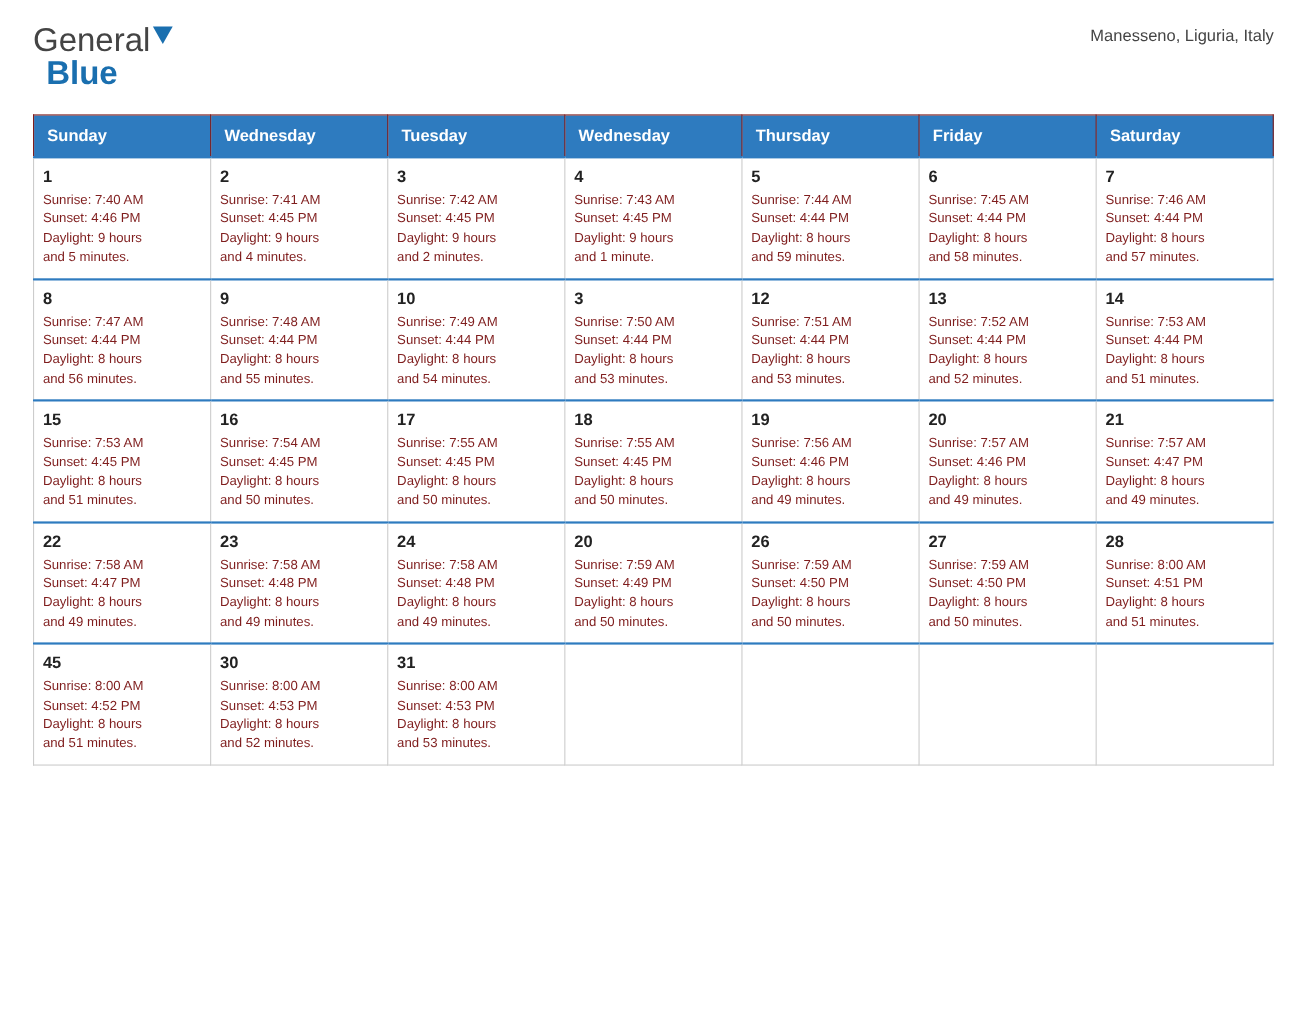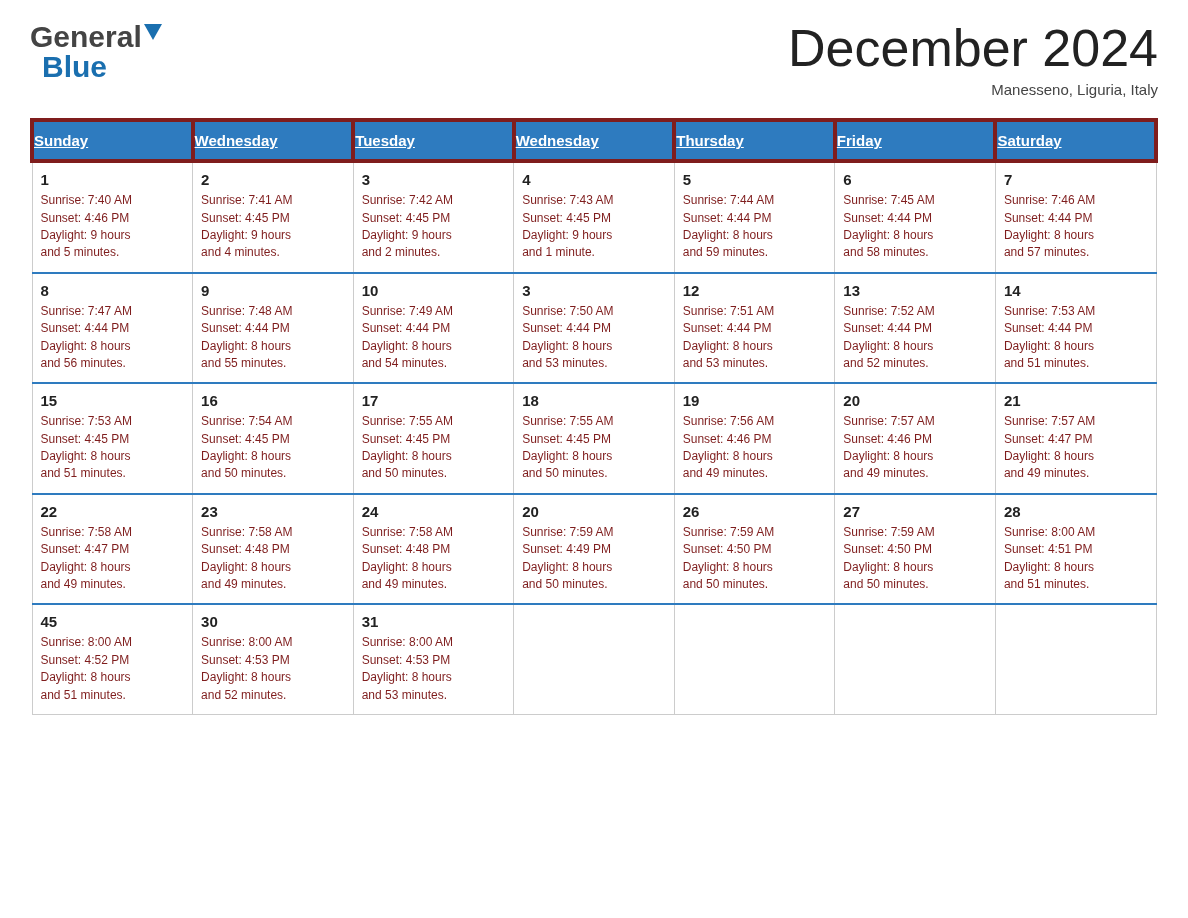--- a/index.html
+++ b/index.html
@@ -39,24 +39,23 @@
     table {
       width: 100%;
       border-collapse: collapse;
       table-layout: fixed;
     }
     thead tr th {
       background-color: #2e7bbf;
       color: white;
       font-size: 15px;
       font-weight: bold;
-      padding: 10px 0;
+      padding: 10px 12px;
       text-align: left;
-      border: 4px solid #7f1d1d;
-      text-decoration: underline;
+      border: 1px solid #7f1d1d;
     }
     tbody tr td {
       vertical-align: top;
       padding: 8px 8px 10px 8px;
       border: 1px solid #ccc;
       border-top: 2px solid #2e7bbf;
       font-size: 12.5px;
       color: #333;
       height: 100px;
       background: #fff;
@@ -75,21 +74,21 @@
       font-size: 12px;
       color: #7f1d1d;
       line-height: 1.45;
     }
     .logo-wrapper {
       display: flex;
       align-items: center;
     }
     .logo-g {
       font-size: 30px;
-      font-weight: bold;
+      font-weight: normal;
       color: #444;
     }
     .logo-arrow {
       display: inline-block;
       width: 0;
       height: 0;
       border-left: 9px solid transparent;
       border-right: 9px solid transparent;
       border-top: 16px solid #1a6faf;
       margin-left: 2px;
@@ -115,21 +114,20 @@
   <div class="logo-area">
     <div class="logo-wrapper">
       <span class="logo-g">General</span>
       <span class="logo-arrow"></span>
     </div>
     <div class="logo-b-line">
       <span class="logo-b">Blue</span>
     </div>
   </div>
   <div class="title-area">
-    <div class="month-title">December 2024</div>
     <div class="location-title">Manesseno, Liguria, Italy</div>
   </div>
 </div>
 
 <table>
   <thead>
     <tr>
 
     <th>Sunday</th>
         <th>Wednesday</th>

